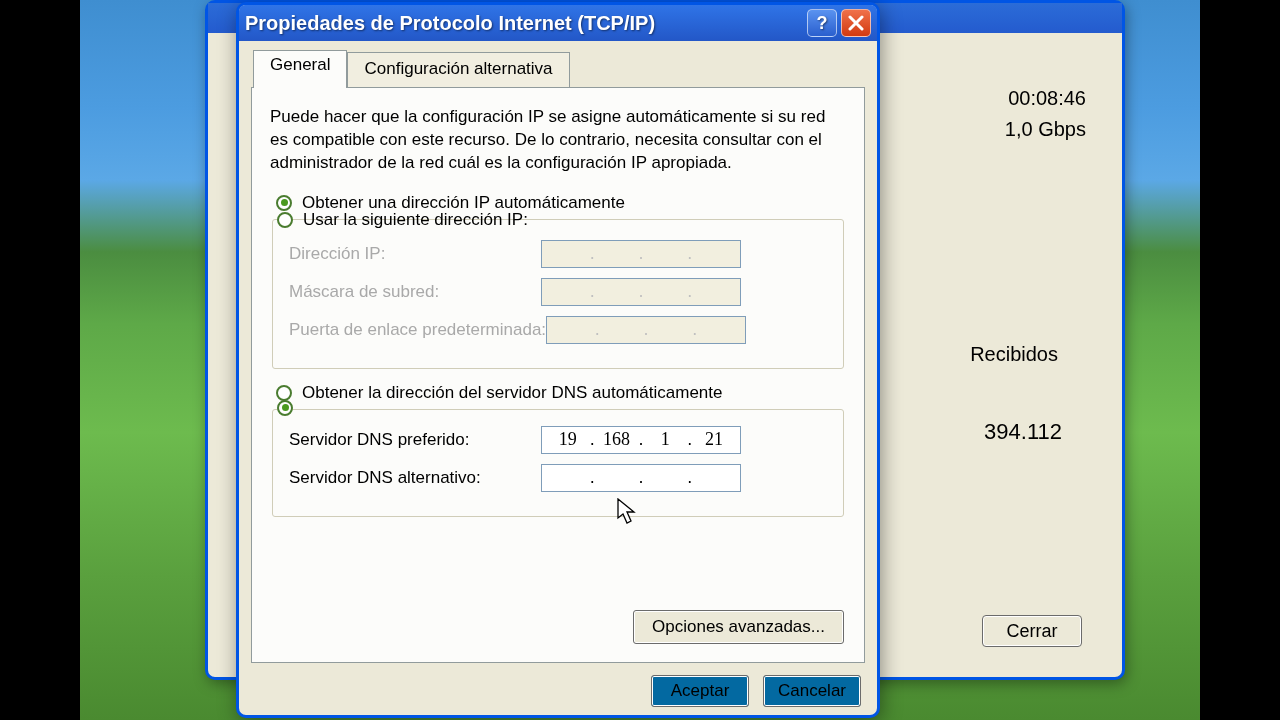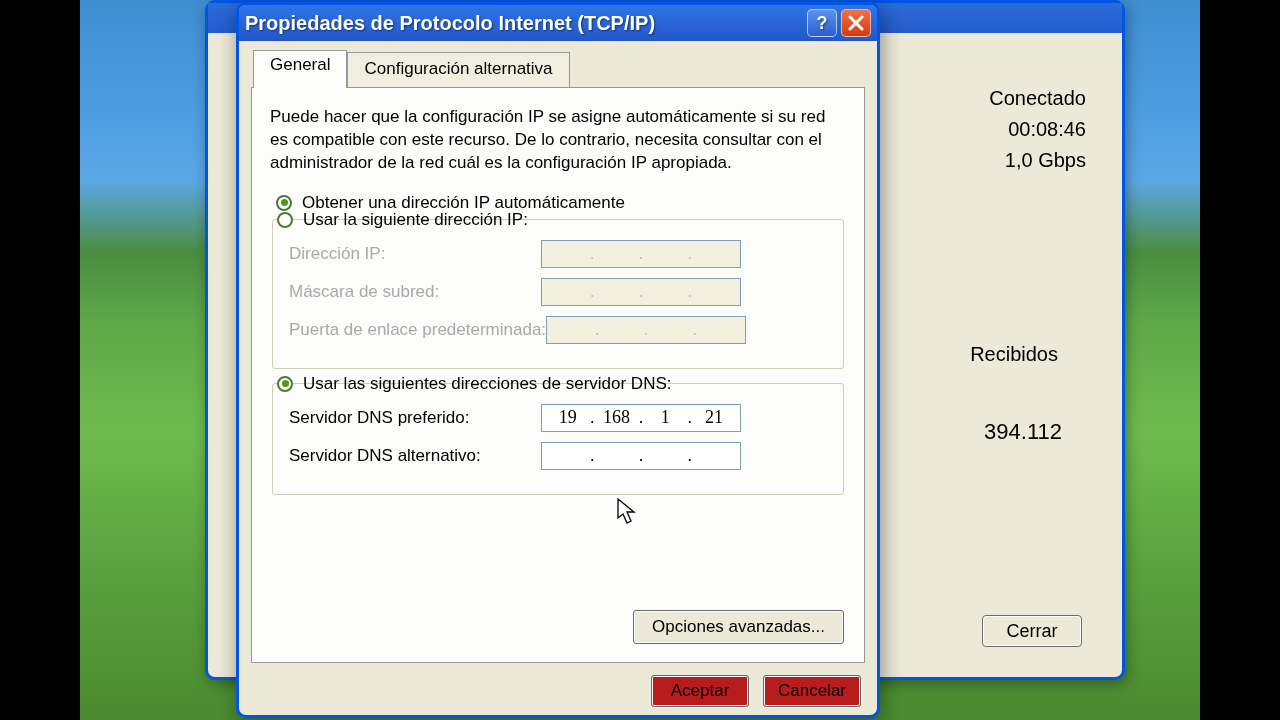--- a/index.html
+++ b/index.html
@@ -108,40 +108,39 @@
     height:34px; padding:0 18px; font-size:17px;
     background:#ece9d8; border:1px solid #6b6b6b; border-radius:3px;
     box-shadow: inset 0 0 0 1px #fff; cursor:pointer;
   }
 
   .dlg-buttons {
     position:absolute; right:16px; bottom:8px; display:flex; gap:14px;
   }
   .dlg-buttons button {
     height:32px; width:98px; font-size:17px;
-    background:#b91c1c; border:1px solid #6b6b6b; border-radius:3px;
+    background:#0369a1; border:1px solid #6b6b6b; border-radius:3px;
     box-shadow: inset 0 0 0 1px #fff; cursor:pointer;
   }
 
   .cursor {
     position:absolute; left:537px; top:498px; z-index:100; pointer-events:none;
   }
 </style>
 </head>
 <body>
 
 <div class="letterbox-l"></div>
 <div class="letterbox-r"></div>
 <div class="desktop">
 
   <div class="backwin">
     <div class="backwin-title"></div>
     <div class="backwin-body">
       <div class="status-block">
-        <div>Conectado</div>
         <div>00:08:46</div>
         <div>1,0 Gbps</div>
       </div>
       <div class="recv-label">Recibidos</div>
       <div class="recv-val">394.112</div>
       <button class="close-back">Cerrar</button>
     </div>
   </div>
 
   <div class="dialog">
@@ -205,25 +204,28 @@
               <span class="dot">.</span>
               <span class="oct"></span>
               <span class="dot">.</span>
               <span class="oct"></span>
               <span class="dot">.</span>
               <span class="oct"></span>
           </div>
         </div>
       </div>
 
+      <div class="radio-row">
+        <span class="radio"></span>
+        <span>Obtener la dirección del servidor DNS automáticamente</span>
+      </div>
 
       <div class="group">
         <div class="radio-row" style="margin:-22px 0 6px -12px">
           <span class="radio checked"></span>
-          <span>Usar las siguientes direcciones de servidor DNS:</span>
         </div>
         <div class="field-row">
           <label>Servidor DNS preferido:</label>
           <div class="ip-input">
             <span class="oct">19</span>
               <span class="dot">.</span>
             <span class="oct">168</span>
               <span class="dot">.</span>
             <span class="oct">1</span>
               <span class="dot">.</span>

